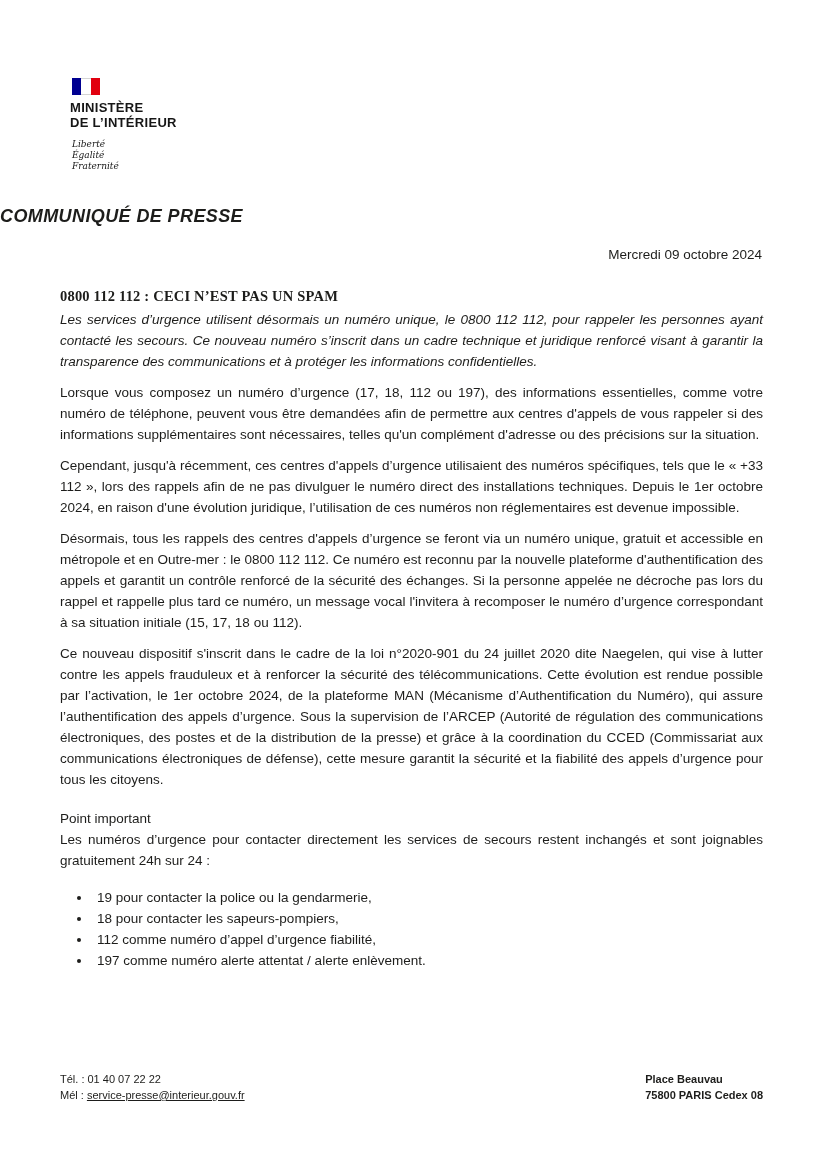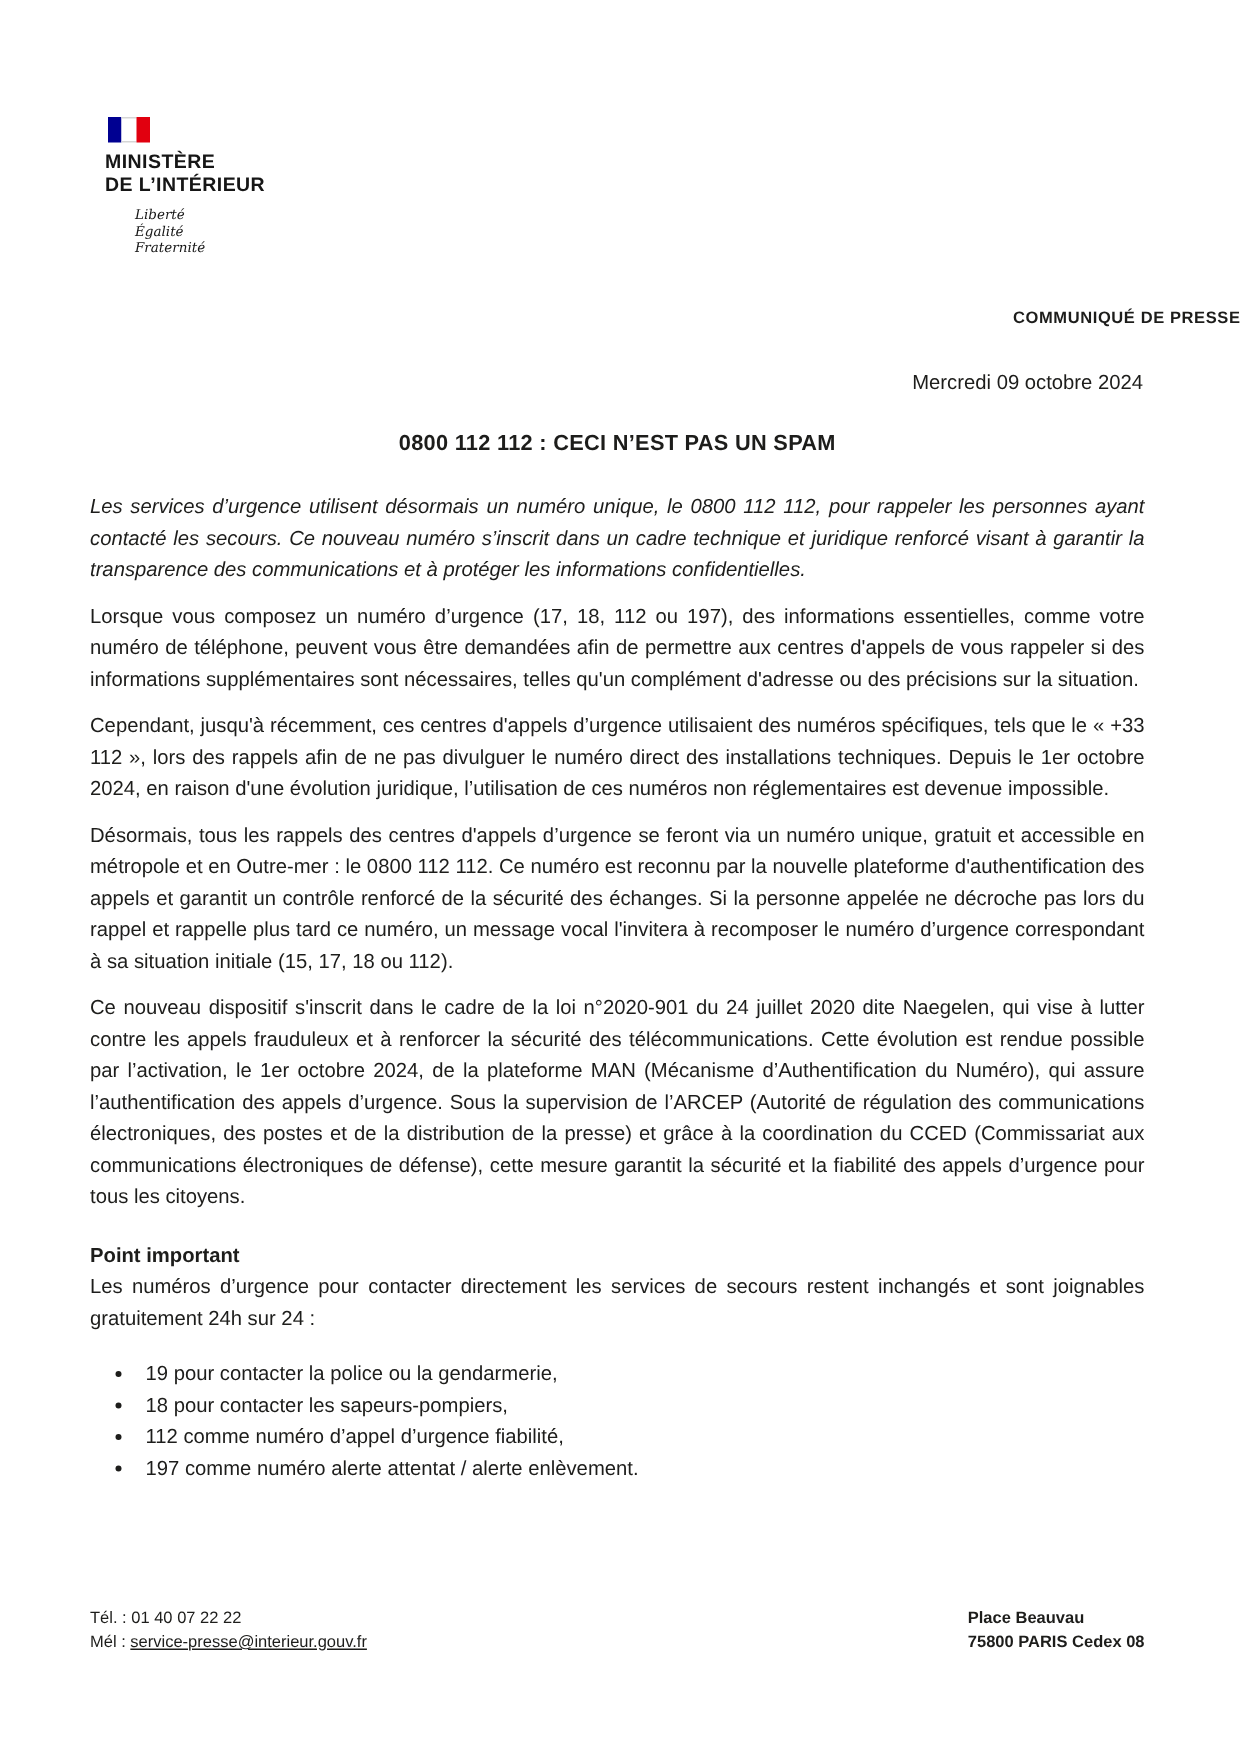--- a/index.html
+++ b/index.html
@@ -13,33 +13,33 @@
   }
 
   
   .logo-block { position:absolute; left:70px; top:78px; }
   .flag { display:flex; width:28px; height:17px; margin:0 0 5px 2px; }
   .flag span { flex:1; }
   .flag .b1 { background:#000091; }
   .flag .b2 { background:#ffffff; border-top:1px solid #d5d5d5; border-bottom:1px solid #d5d5d5; }
   .flag .b3 { background:#e1000f; }
   .ministry { font-weight:bold; font-size:13px; line-height:15px; letter-spacing:0.3px; color:#161616; }
-  .motto { margin:9px 0 0 20px; font-family:"DejaVu Serif", serif; font-style:italic; font-size:9px; line-height:11px; color:#161616; }
+  .motto { margin:9px 0 0 2px; font-family:"DejaVu Serif", serif; font-style:italic; font-size:9px; line-height:11px; color:#161616; }
 
   
-  .doc-title { position:absolute; top:206px; left:0; width:100%; text-align:right; font-size:11px; font-weight:bold; letter-spacing:0.4px; color:#1d1d1b; }
+  .doc-title { position:absolute; top:206px; left:0; width:100%; text-align:left; font-size:18px; font-weight:bold; letter-spacing:0.4px; color:#1d1d1b;font-style:italic; }
   .date { position:absolute; top:247px; right:65px; font-size:13.5px; color:#1d1d1b; }
 
   
   .content { position:absolute; left:60px; right:64px; top:286px; font-size:13.5px; line-height:21px; text-align:justify; }
-  .headline { font-size:14.5px; font-weight:bold; margin-bottom:20px; text-align:center; letter-spacing:0.2px; }
+  .headline { font-size:14.5px; font-weight:bold; margin-bottom:2px; text-align:left; letter-spacing:0.2px;font-family:Liberation Serif, serif; }
   .para { margin-bottom:10px; }
   .lead { font-style:italic; }
   .b { font-weight:normal; }
-  .point-title { font-size:13.5px; font-weight:bold; margin-top:18px; }
+  .point-title { font-size:13.5px; font-weight:normal; margin-top:18px; }
   .intro { margin-bottom:16px; }
   ul.bullets { margin:0 0 0 32px; list-style:disc outside; }
   ul.bullets li { padding-left:5px; }
 
   
   .footer { position:absolute; left:60px; right:64px; top:1071px; font-size:11px; line-height:16px; display:flex; justify-content:space-between; color:#1d1d1b; }
   .footer .right { text-align:left;font-weight:bold; }
   .footer a { color:#1d1d1b; text-decoration:underline; }
 </style>
 </head>

